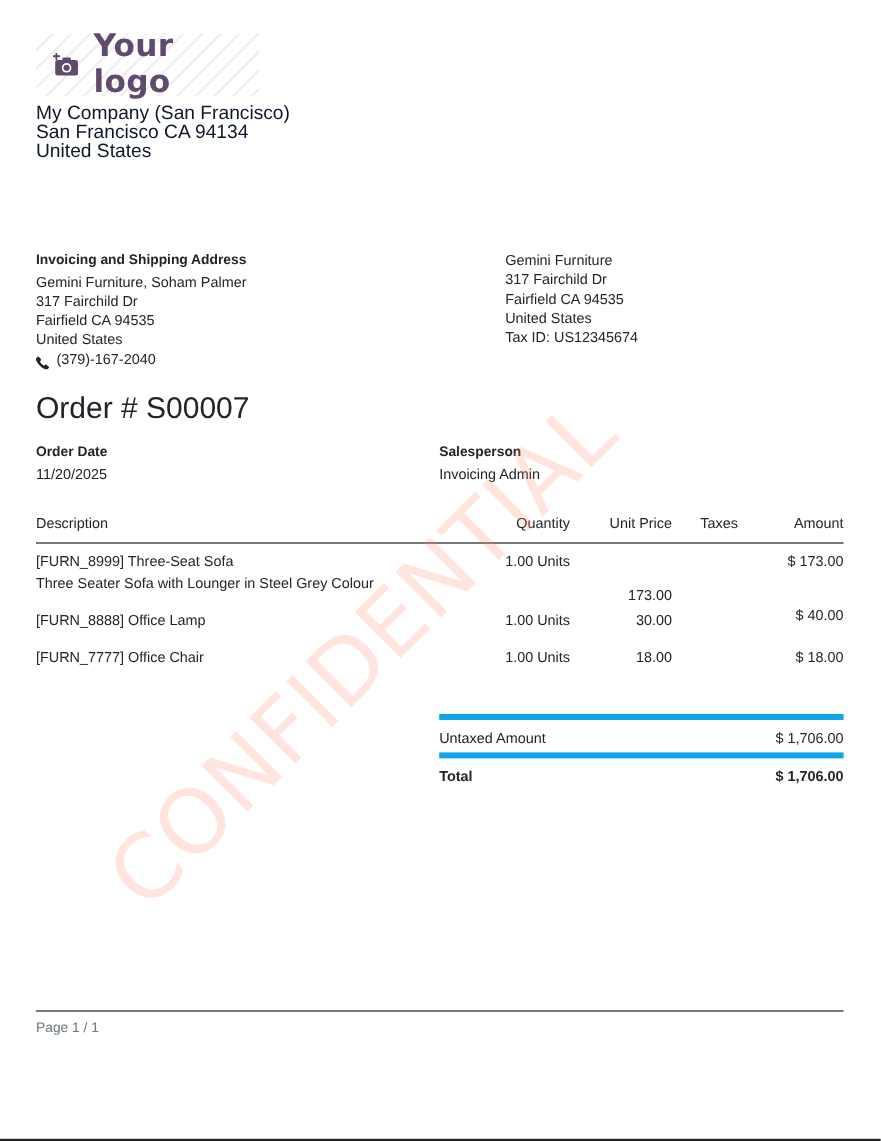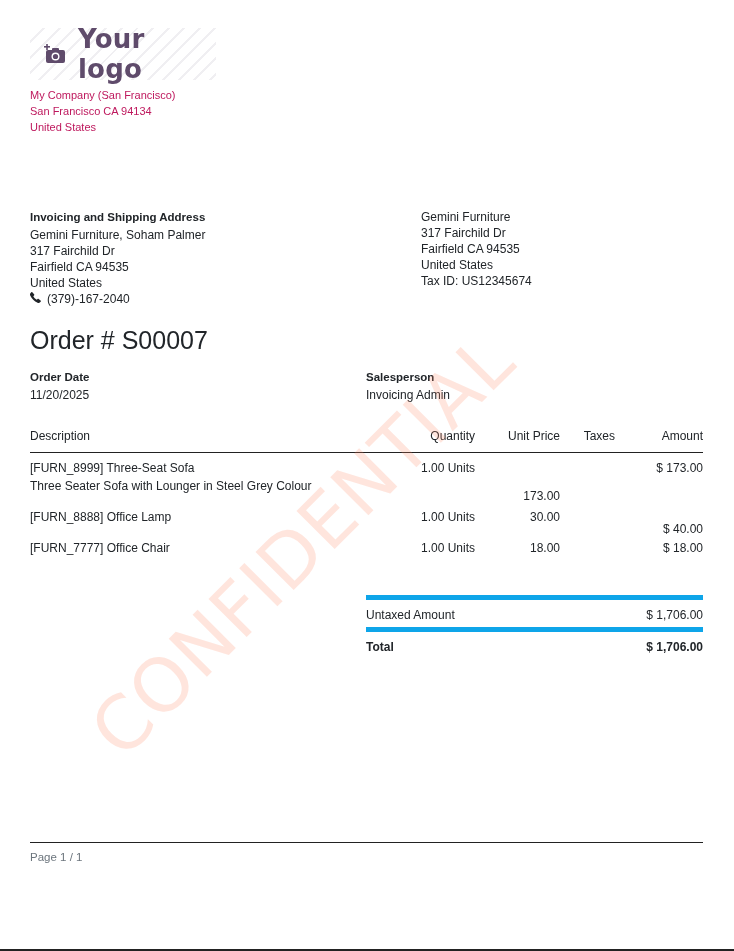--- a/index.html
+++ b/index.html
@@ -11,26 +11,26 @@
 
   
   .logo-box {
     position: absolute; left: 30px; top: 28px; width: 186px; height: 52px;
     background: repeating-linear-gradient(135deg, #ffffff 0px, #ffffff 9px, #f0eff2 9px, #f0eff2 11px);
     display: flex; align-items: center; padding-left: 14px;
   }
   .logo-icon { width: 22px; height: 20px; margin-right: 12px; position: relative; }
   .logo-text { font-family: "DejaVu Sans", sans-serif; font-weight: bold; font-size: 26px; color: #5f4b6b; letter-spacing: 0.2px; }
 
-  .company { position: absolute; left: 30px; top: 87px; line-height: 16px; font-size: 11px; color: #be185d; }
+  .company { position: absolute; left: 30px; top: 87px; line-height: 16px; font-size: 16px; color: #0f172a; }
 
   .addr-left { position: absolute; left: 30px; top: 209px; line-height: 16px; }
   .addr-title { font-weight: bold; font-size: 11.5px; margin-bottom: 2px; }
   .addr-right { position: absolute; left: 421px; top: 209px; line-height: 16px; }
-  .phone-row { display: flex; align-items: flex-start; }
+  .phone-row { display: flex; align-items: flex-end; }
   .phone-icon { width: 11px; height: 11px; margin-right: 6px; display: inline-block; }
 
   .order-title { position: absolute; left: 30px; top: 326px; font-size: 25px; font-weight: normal; color: #212529; }
 
   .info-block { position: absolute; top: 368px; line-height: 18px; }
   .info-block .label { font-weight: bold; font-size: 11.5px; }
   .info-date { left: 30px; }
   .info-sales { left: 366px; }
 
   
@@ -141,21 +141,21 @@
       <span class="cell c-price r" style="top:8px;margin-top:28px;">173.00</span>
       <span class="cell c-tax r" style="top:8px;"></span>
       <span class="cell c-amt r" style="top:8px;">$ 173.00</span>
     </div>
 
     <div class="row" style="height:31px;">
       <span class="cell c-desc" style="top:8px;">[FURN_8888] Office Lamp</span>
       <span class="cell c-qty r" style="top:8px;">1.00 Units</span>
       <span class="cell c-price r" style="top:8px;">30.00</span>
       <span class="cell c-tax r" style="top:8px;"></span>
-      <span class="cell c-amt r" style="top:20px;">$ 40.00</span>
+      <span class="cell c-amt r" style="top:4px;">$ 40.00</span>
     </div>
 
     <div class="row" style="height:31px;">
       <span class="cell c-desc" style="top:8px;">[FURN_7777] Office Chair</span>
       <span class="cell c-qty r" style="top:8px;">1.00 Units</span>
       <span class="cell c-price r" style="top:8px;">18.00</span>
       <span class="cell c-tax r" style="top:8px;"></span>
       <span class="cell c-amt r" style="top:8px;">$ 18.00</span>
     </div>
   </div>

